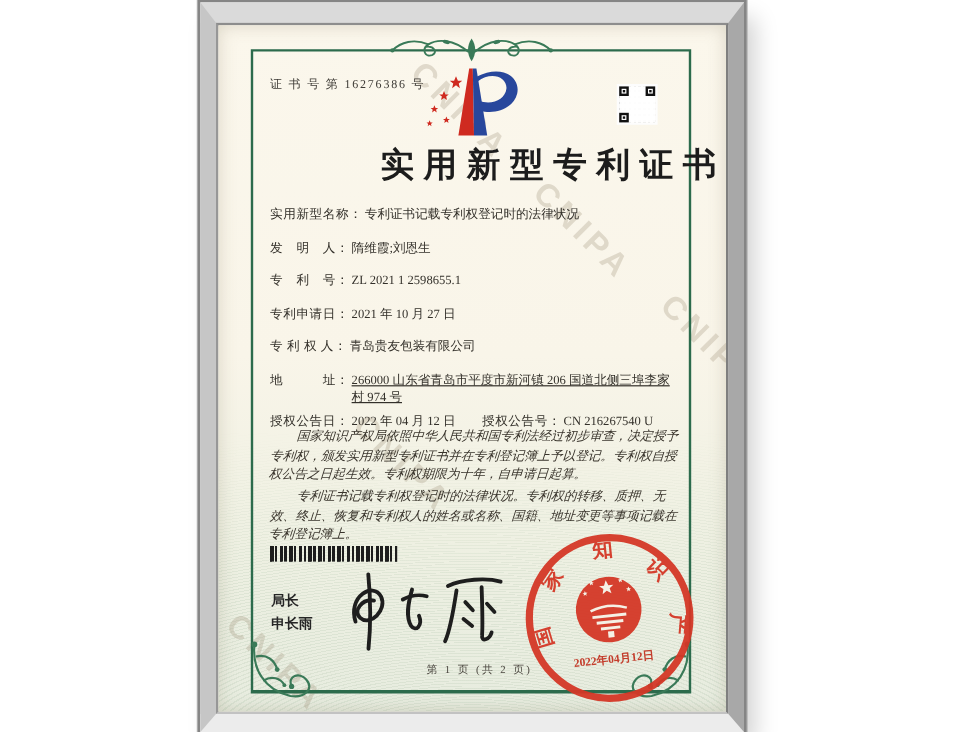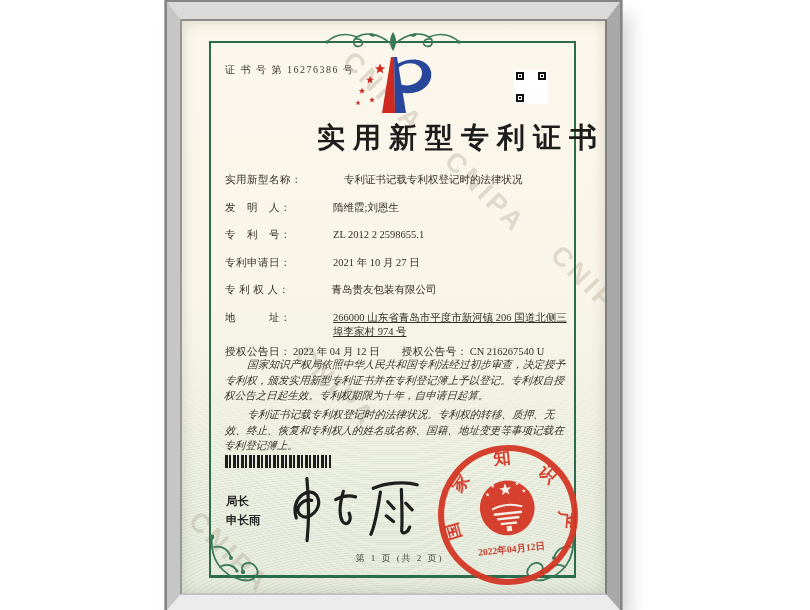--- a/index.html
+++ b/index.html
@@ -44,21 +44,21 @@
     background-image:repeating-linear-gradient(90deg,#1c1c1c 0 2px,#fff 2px 4px),
                      repeating-linear-gradient(0deg,#1c1c1c 0 2px,#fff 2px 5px);
     background-blend-mode:screen;outline:2px solid #fdfdfd;}
   .qr .f{position:absolute;width:8px;height:8px;border:2px solid #111;background:#fff;box-sizing:border-box;}
   .qr .f::after{content:"";position:absolute;left:1px;top:1px;width:2px;height:2px;background:#111;}
   .qr .f1{left:0;top:0;} .qr .f2{right:0;top:0;} .qr .f3{left:0;bottom:0;}
   .title{position:absolute;left:0;right:0;top:98px;text-align:right;font-size:28px;font-weight:700;
     letter-spacing:8px;color:#1c1c1c;font-family:Liberation Mono, monospace;}
 
   .fields{position:absolute;left:43px;top:152px;right:38px;font-size:10.5px;}
-  .frow{display:flex;line-height:14px;margin-bottom:13.5px;gap:40px;}
+  .frow{display:flex;line-height:14px;margin-bottom:13.5px;}
   .frow.addr{margin-bottom:6px;}
   .flabel{flex:none;letter-spacing:.5px;color:#33302a;}
   .fvalue{margin-left:2px;color:#33302a;}
   .addr .fvalue{max-width:300px;text-decoration:underline;}
   .grant{display:flex;line-height:14px;}
   .grant .gap{width:22px;flex:none;}
 
   .paras{position:absolute;left:43px;right:40px;top:336px;font-size:10.6px;line-height:15.6px;color:#39342c;}
   .paras p{margin:0 0 3px 0;text-indent:2em;font-style:italic;transform:skewX(-4deg);}
 
@@ -163,21 +163,21 @@
             <div class="frow">
               <span class="flabel">实用新型名称：</span>
               <span class="fvalue">专利证书记载专利权登记时的法律状况</span>
             </div>
             <div class="frow">
               <span class="flabel">发　明　人：</span>
               <span class="fvalue">隋维霞;刘恩生</span>
             </div>
             <div class="frow">
               <span class="flabel">专　利　号：</span>
-              <span class="fvalue">ZL 2012 2 2598655.1</span>
+              <span class="fvalue">ZL 2021 1 2598655.1</span>
             </div>
             <div class="frow">
               <span class="flabel">专利申请日：</span>
               <span class="fvalue">2021 年 10 月 27 日</span>
             </div>
             <div class="frow">
               <span class="flabel">专 利 权 人：</span>
               <span class="fvalue">青岛贵友包装有限公司</span>
             </div>
             <div class="frow addr">

